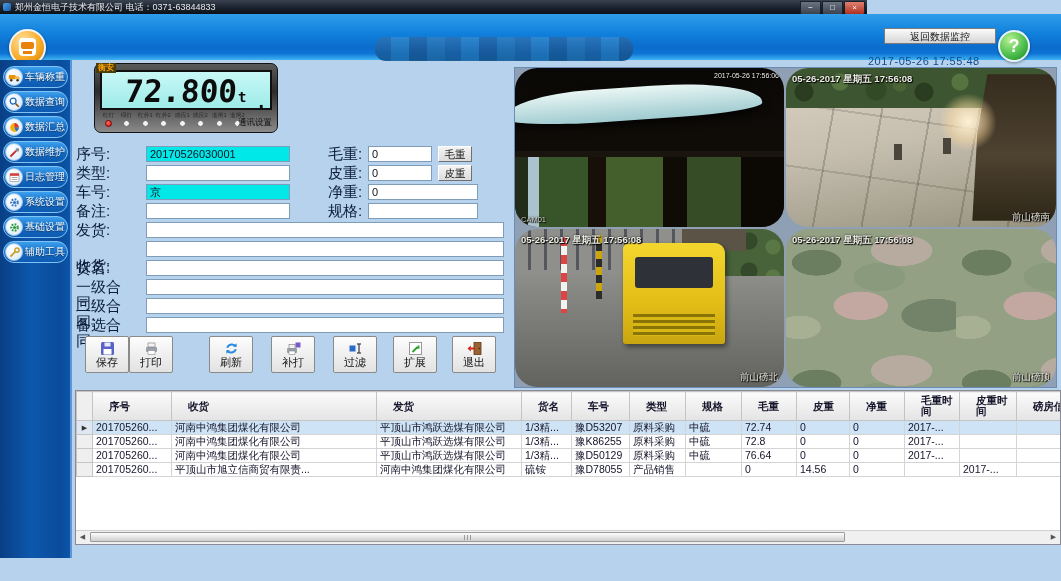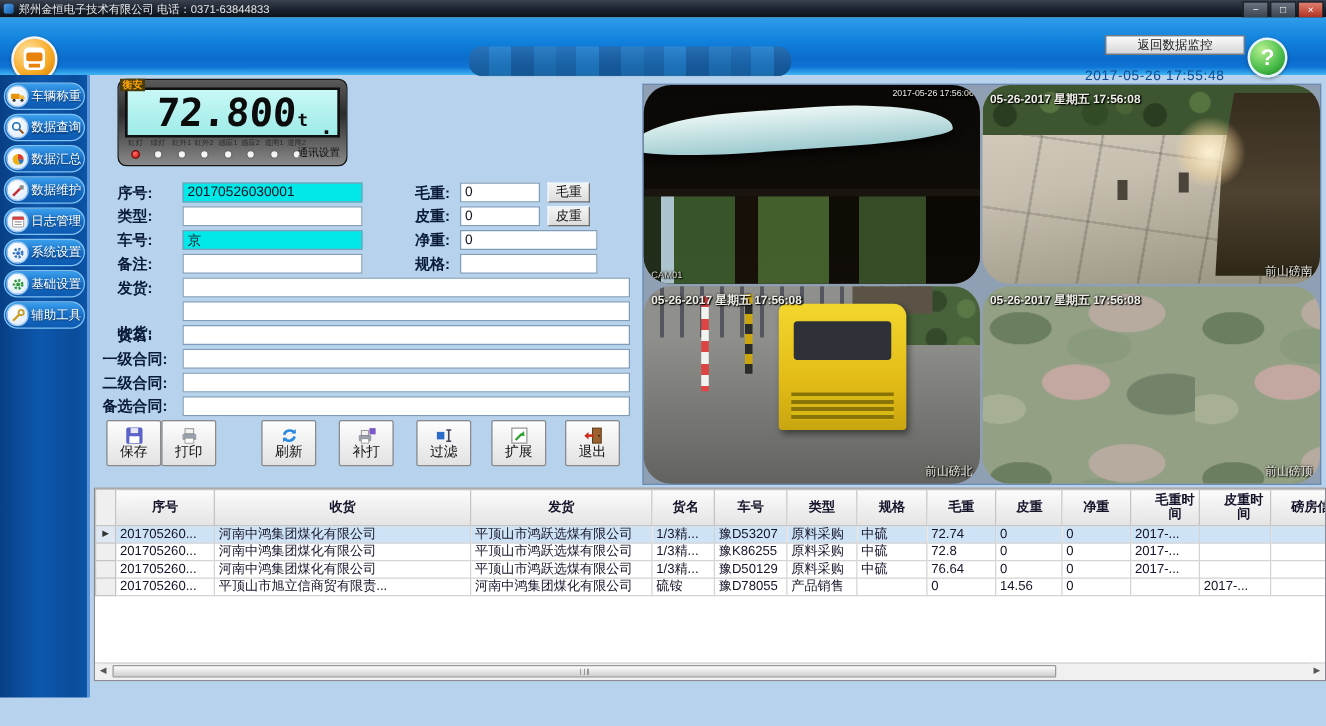--- a/index.html
+++ b/index.html
@@ -1,19 +1,19 @@
 <!DOCTYPE html>
 <html><head>
 <meta charset="utf-8">
 <style>
   html,body{margin:0;padding:0;background:#555;}
   .app{position:relative;width:1061px;height:581px;overflow:hidden;
        font-family:"Liberation Sans",sans-serif;background:#b7d2ec;}
   
-  .titlebar{position:absolute;left:0;top:0;width:1061px;height:14px;
+  .titlebar{position:absolute;left:0;top:0;width:867px;height:14px;
     background:linear-gradient(180deg,#3a4250 0%,#1a222e 55%,#0c1218 100%);
     color:#e8e8e8;font-size:9px;line-height:14px;}
   .titlebar .tbicon{position:absolute;left:3px;top:3px;width:8px;height:8px;
     background:linear-gradient(135deg,#4aa0e8,#1a5aa8);border-radius:2px;}
   .titlebar .tbtext{position:absolute;left:15px;top:0;}
   .win-controls{position:absolute;right:2px;top:1px;display:flex;gap:1px;}
   .win-btn{width:19px;height:12px;font-size:8px;line-height:11px;text-align:center;color:#fff;
     background:linear-gradient(180deg,#6a7482,#3a434e);border:1px solid #1a2028;border-radius:0 0 2px 2px;}
   .win-btn.close{background:linear-gradient(180deg,#e08070,#b03020);}
   
@@ -71,21 +71,21 @@
   .scale-brand{position:absolute;left:1px;top:-1px;background:#4a3c08;color:#ffa40a;
     font-size:8px;font-weight:bold;padding:0 2px;line-height:10px;z-index:2;}
   .indicators{position:absolute;left:4px;top:47px;width:148px;height:21px;display:flex;}
   .ind{flex:1;display:flex;flex-direction:column;align-items:center;}
   .ind-label{font-size:6.5px;color:#2a2a2a;white-space:nowrap;line-height:8px;transform:scale(.9);}
   .ind-dot{width:7px;height:7px;border-radius:50%;background:#f4f4f4;border:1px solid #666;
     box-sizing:border-box;margin-top:1px;}
   .ind-dot.on{background:radial-gradient(circle at 35% 30%,#ff7060,#d40c0c);border-color:#7a0404;}
   .comm-link{position:absolute;right:5px;bottom:3px;font-size:8.5px;color:#101010;}
   
-  .flabel{position:absolute;width:64px;text-align:center;font-size:12px;font-weight:bold;
+  .flabel{position:absolute;width:64px;text-align:left;font-size:15px;font-weight:normal;
     color:#0a1c38;line-height:16px;}
   .flabel.r{width:36px;}
   .inp{position:absolute;height:16px;border:1px solid #7f9db9;background:#fff;font-size:11px;
     font-family:"Liberation Sans",sans-serif;padding:0 3px;box-sizing:border-box;color:#101020;}
   .inp.hl{background:#00e8e8;}
   .wbtn{position:absolute;width:34px;height:16px;font-size:10.5px;font-family:"Liberation Sans",sans-serif;
     background:linear-gradient(180deg,#f4f4f4,#dcdcdc);border:1px solid #707070;
     border-top-color:#fff;border-left-color:#fff;color:#101010;line-height:13px;padding:0;}
   
   .toolbar{position:absolute;left:85px;top:336px;width:420px;height:38px;}
@@ -163,21 +163,21 @@
       radial-gradient(ellipse 46px 24px at 44% 64%,#c2a8a1 58%,transparent 60%),
       radial-gradient(ellipse 58px 28px at 88% 72%,#73836a 58%,transparent 60%),
       radial-gradient(ellipse 36px 20px at 8% 82%,#a7b093 58%,transparent 60%),
       radial-gradient(ellipse 44px 24px at 55% 40%,#8a9a7d 58%,transparent 60%);
     background-size:170px 120px;}
   
   .table-wrap{position:absolute;left:75px;top:390px;width:986px;height:155px;background:#fff;
     border:1px solid #8a8a96;box-sizing:border-box;overflow:hidden;}
   table.grid{border-collapse:collapse;table-layout:fixed;width:984px;font-size:10.5px;color:#14142a;}
   table.grid th{height:26px;background:linear-gradient(180deg,#fbfbfb,#e4e4e4);
-    border:1px solid #c4c4c4;font-weight:bold;text-align:center;padding:1px 16px;
+    border:1px solid #c4c4c4;font-weight:bold;text-align:left;padding:1px 16px;
     vertical-align:middle;line-height:11px;overflow:hidden;white-space:nowrap;}
   table.grid th .wrap38{display:block;width:38px;white-space:normal;word-break:break-all;}
   table.grid td{height:13px;border:1px solid #d4d4d4;padding:0 3px;white-space:nowrap;
     overflow:hidden;line-height:13px;}
   table.grid td.sel-cell,table.grid th.sel-cell{background:#efefef;border-color:#c4c4c4;
     text-align:center;padding:0;font-size:7px;color:#333;}
   table.grid tr.selected td{background:#cfe3f6;}
   table.grid tr.selected td.sel-cell{background:#dfe8f2;}
   .hscroll{position:absolute;left:0;bottom:0;width:984px;height:13px;background:#f0f0f0;
     border-top:1px solid #d0d0d0;}

